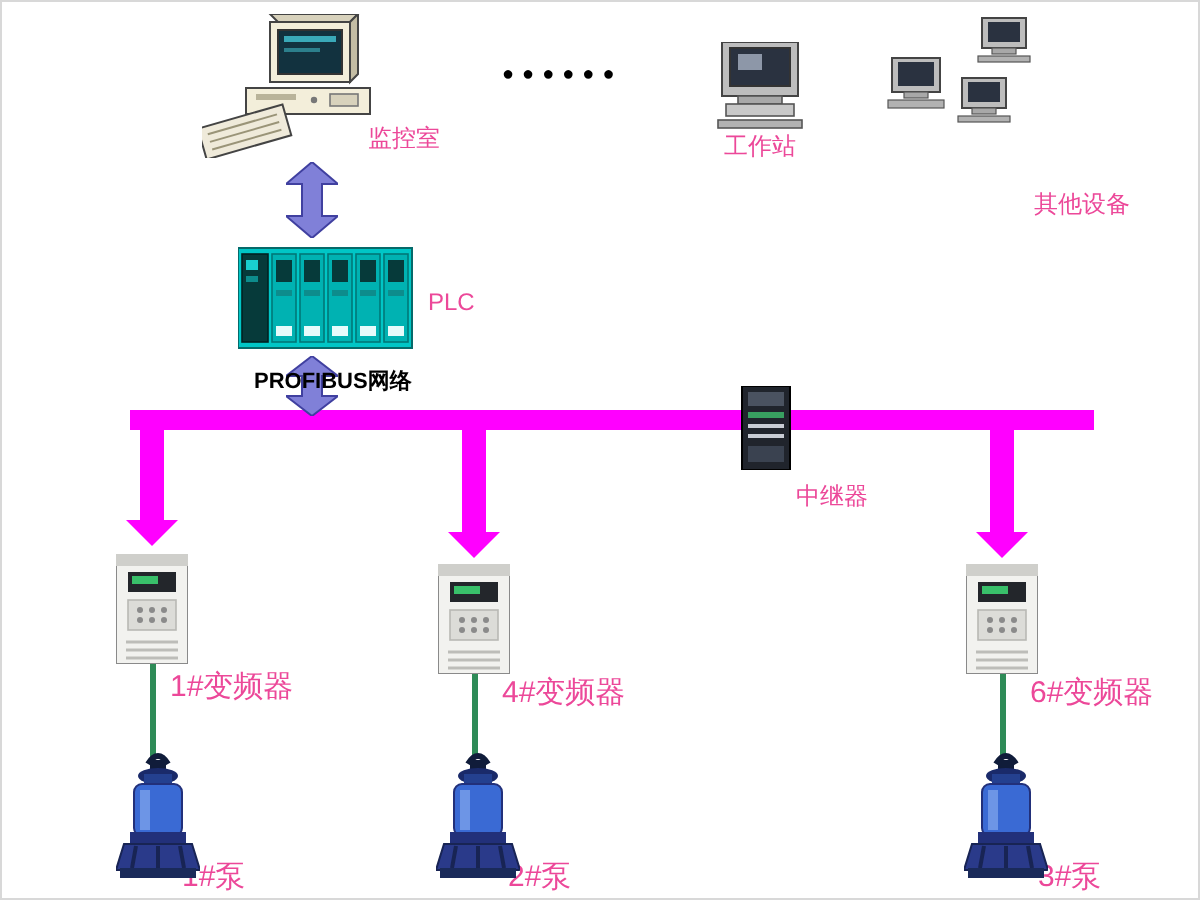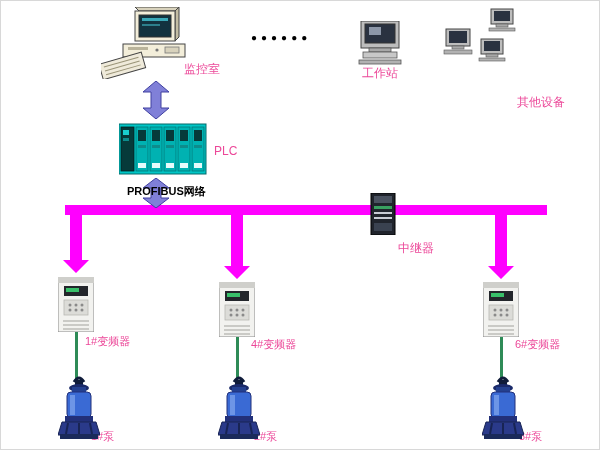--- a/index.html
+++ b/index.html
@@ -12,21 +12,21 @@
     font-family:"Liberation Sans", sans-serif;
     overflow:hidden;
   }
   .lbl{
     position:absolute;
     font-size:12px;
     color:#ec4899;
     white-space:nowrap;
     line-height:1;
   }
-  .lbl.small{font-size:11px;}
+  .lbl.small{font-size:15px;}
   .bus{
     position:absolute;
     background:#ff00ff;
     z-index:1;
   }
   .bus-label{
     position:absolute;
     font-size:11px;
     font-weight:bold;
     color:#000;

